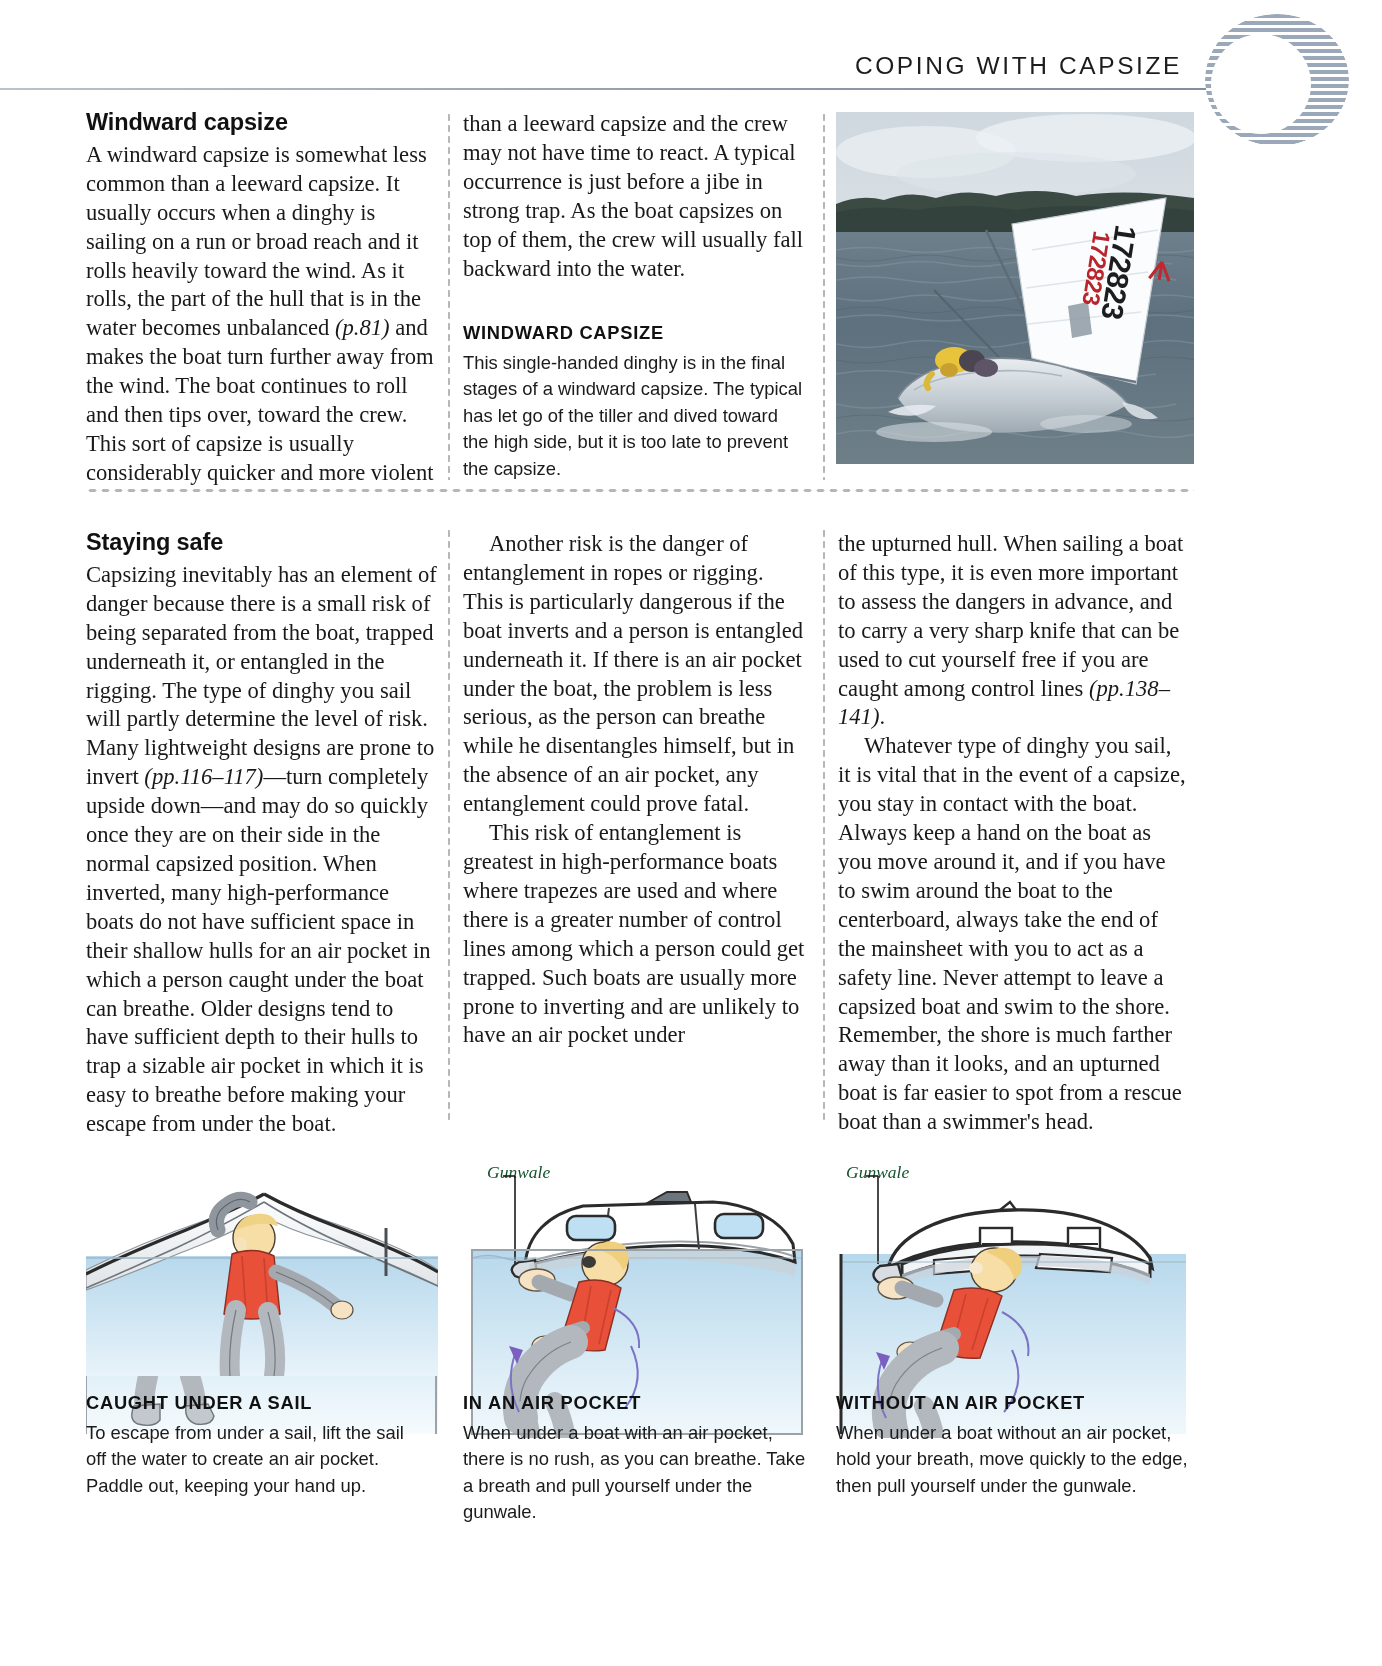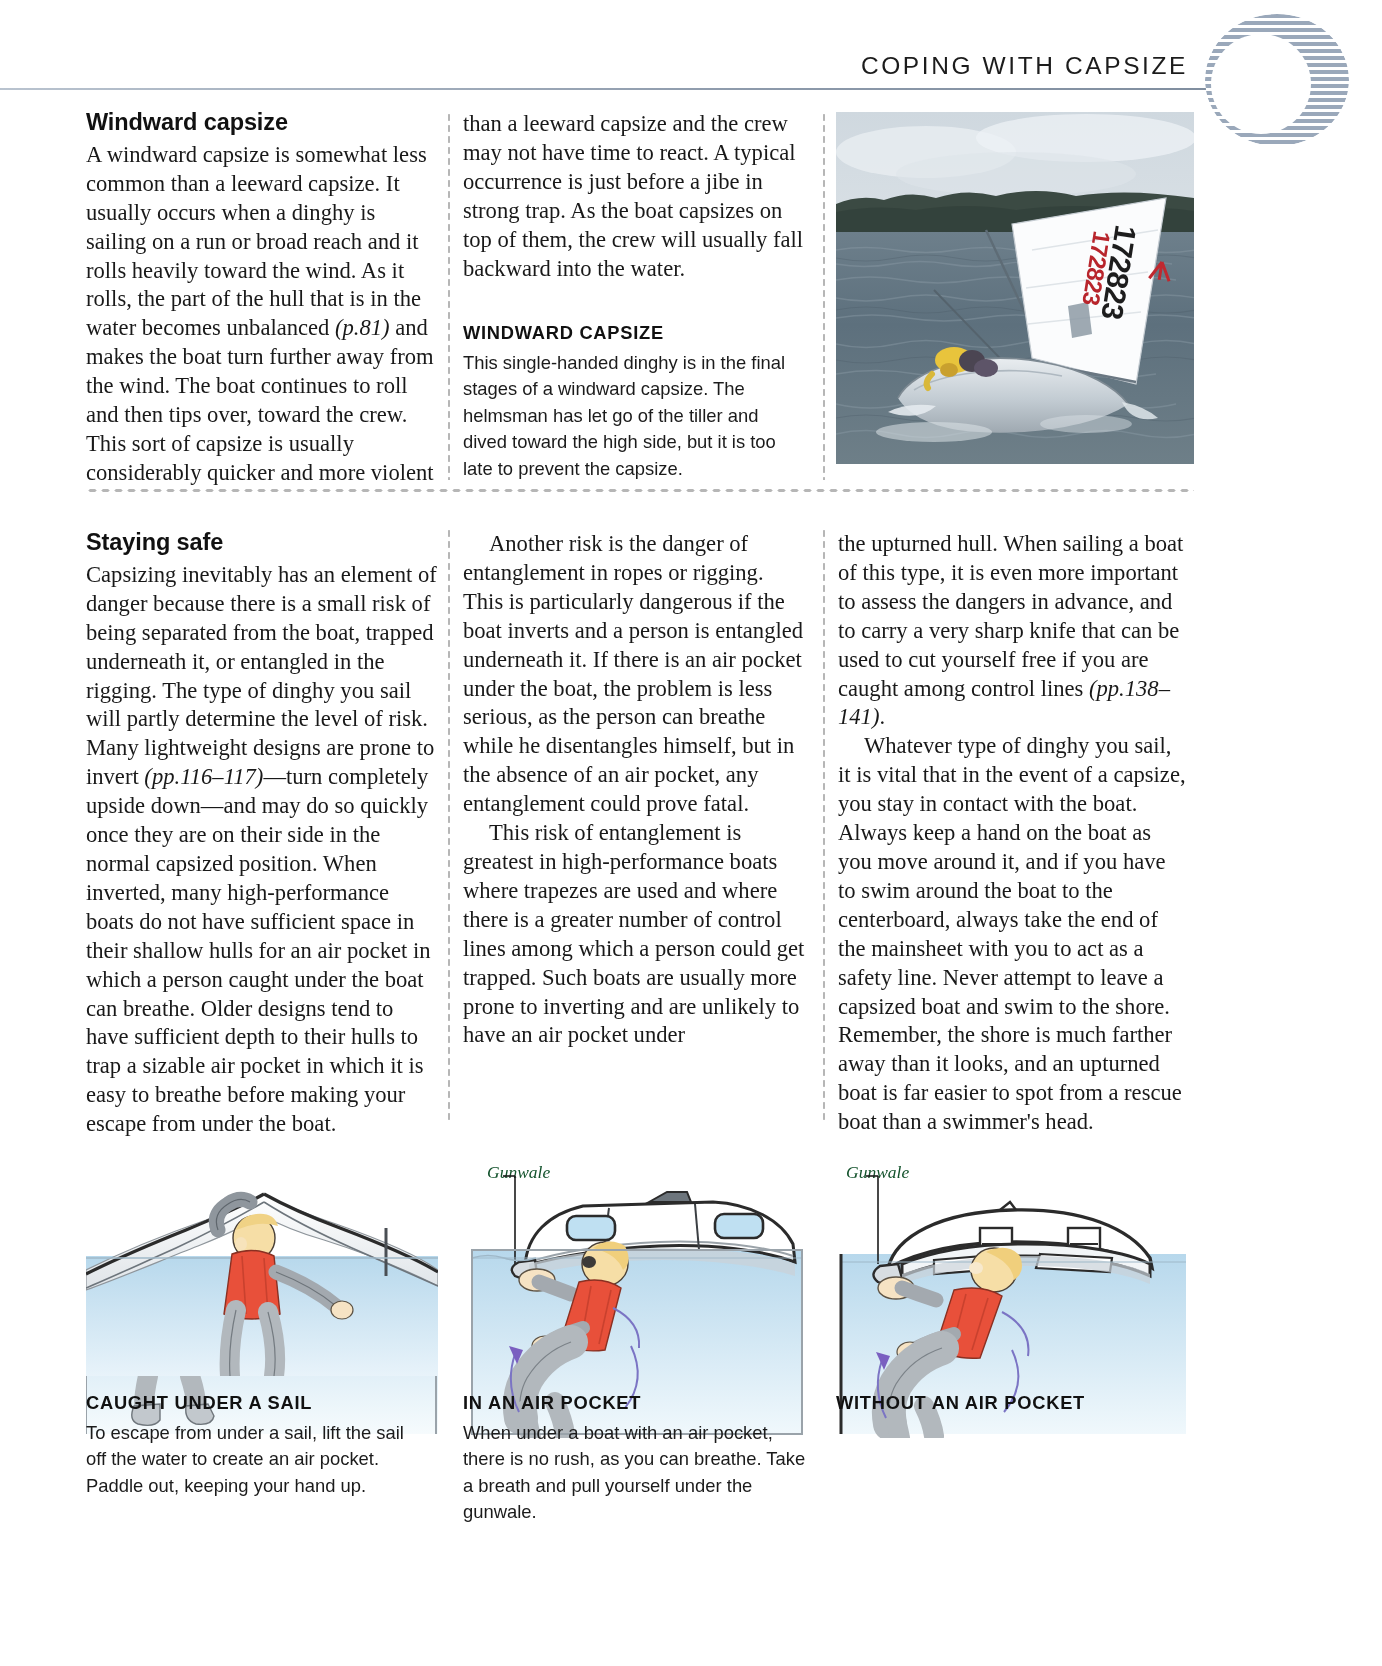--- a/index.html
+++ b/index.html
@@ -23,21 +23,21 @@
   .header-rule {
     position: absolute;
     left: 0;
     top: 88px;
     width: 1252px;
     height: 2px;
     background: linear-gradient(to right, #b9c3cf 0%, #8d9aab 60%, #7f8d9e 100%);
   }
   .header-title {
     position: absolute;
-    right: 194px;
+    right: 200px;
     top: 52px;
     font-family: "Liberation Sans", sans-serif;
     font-size: 24.5px;
     letter-spacing: 2.6px;
     color: #1c1c1c;
     font-weight: 400;
     white-space: nowrap;
     margin-left: 39px;
   }
 
@@ -199,21 +199,21 @@
   <div class="sect-head">Windward capsize</div>
   <p><span>A windward capsize is somewhat less common than a leeward capsize. It usually occurs when a dinghy is sailing on a run or broad reach and it rolls heavily toward the wind. As it rolls, the part of the hull that is in the water becomes unbalanced </span><i>(p.81)</i><span> and makes the boat turn further away from the wind. The boat continues to roll and then tips over, toward the crew. This sort of capsize is usually considerably quicker and more violent</span></p>
 </div>
 
 <div class="col-text" style="left:463px; top:110px; width:345px;">
   <p>than a leeward capsize and the crew may not have time to react. A typical occurrence is just before a jibe in strong trap. As the boat capsizes on top of them, the crew will usually fall backward into the water.</p>
 </div>
 
 <div class="cap-block" style="left:463px; top:320px; width:340px;">
   <div class="cap-head">WINDWARD CAPSIZE</div>
-  <div>This single-handed dinghy is in the final stages of a windward capsize. The helmsman has let go of the tiller and dived toward the high side, but it is too late to prevent the capsize.</div>
+  <div>This single-handed dinghy is in the final stages of a windward capsize. The typical has let go of the tiller and dived toward the high side, but it is too late to prevent the capsize.</div>
 </div>
 
 <div class="photo-frame">
   <svg width="358" height="352" viewBox="0 0 358 352">
     <defs>
       <linearGradient id="skyG" x1="0" y1="0" x2="0" y2="1">
         <stop offset="0%" stop-color="#cfd8df"></stop>
         <stop offset="55%" stop-color="#dfe5e9"></stop>
         <stop offset="100%" stop-color="#c7d1d7"></stop>
       </linearGradient>
@@ -534,13 +534,14 @@
   <div>To escape from under a sail, lift the sail off the water to create an air pocket. Paddle out, keeping your hand up.</div>
 </div>
 
 <div class="cap-block" style="left:463px; top:1390px; width:345px;">
   <div class="cap-head">IN AN AIR POCKET</div>
   <div>When under a boat with an air pocket, there is no rush, as you can breathe. Take a breath and pull yourself under the gunwale.</div>
 </div>
 
 <div class="cap-block" style="left:836px; top:1390px; width:358px;">
   <div class="cap-head">WITHOUT AN AIR POCKET</div>
+  <div>When under a boat without an air pocket, hold your breath, move quickly to the edge, then pull yourself under the gunwale.</div>
 </div>
 
 </body></html>

